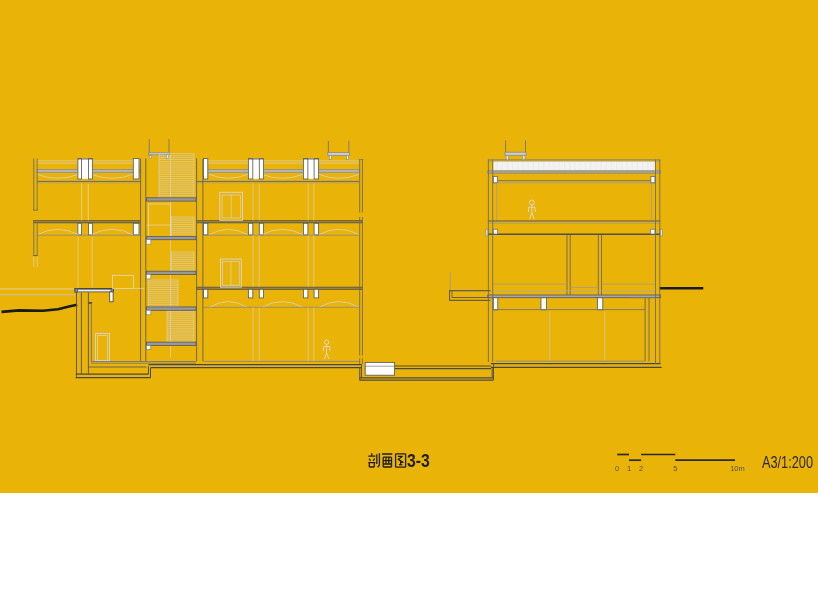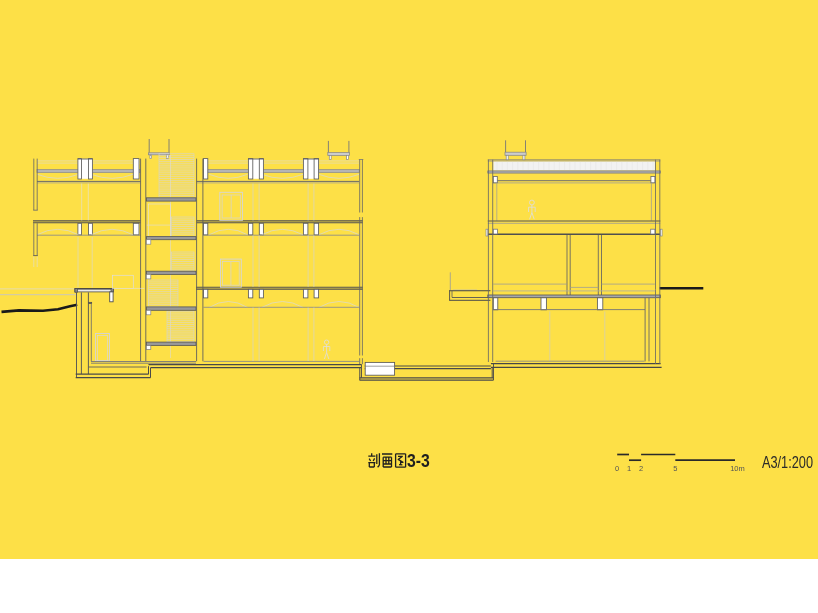--- a/index.html
+++ b/index.html
@@ -1,16 +1,16 @@
 <!DOCTYPE html>
 <html><head>
 <meta charset="utf-8">
 <style>
 html,body{margin:0;padding:0;background:#ffffff;}
-#canvas{position:relative;width:818px;height:559px;background:#fde047;overflow:hidden;}
+#canvas{position:relative;width:818px;height:493px;background:#eab308;overflow:hidden;}
 </style>
 </head>
 <body>
 <div id="canvas">
 <svg width="818" height="613" viewBox="0 0 818 613" xmlns="http://www.w3.org/2000/svg">
 
 <line x1="0" y1="294.7" x2="75.5" y2="294.7" stroke="#c4c4c4" stroke-width="0.9"></line>
       <line x1="0" y1="288.9" x2="74.4" y2="288.9" stroke="#dddddd" stroke-width="0.7"></line>
 
 <path d="M 1.5 311.9 L 19 310.4 L 43 310.8 L 58 309.2 L 70 306.2 L 77.2 304.8" stroke="#1a1a1a" stroke-width="2.6" fill="none"></path>

